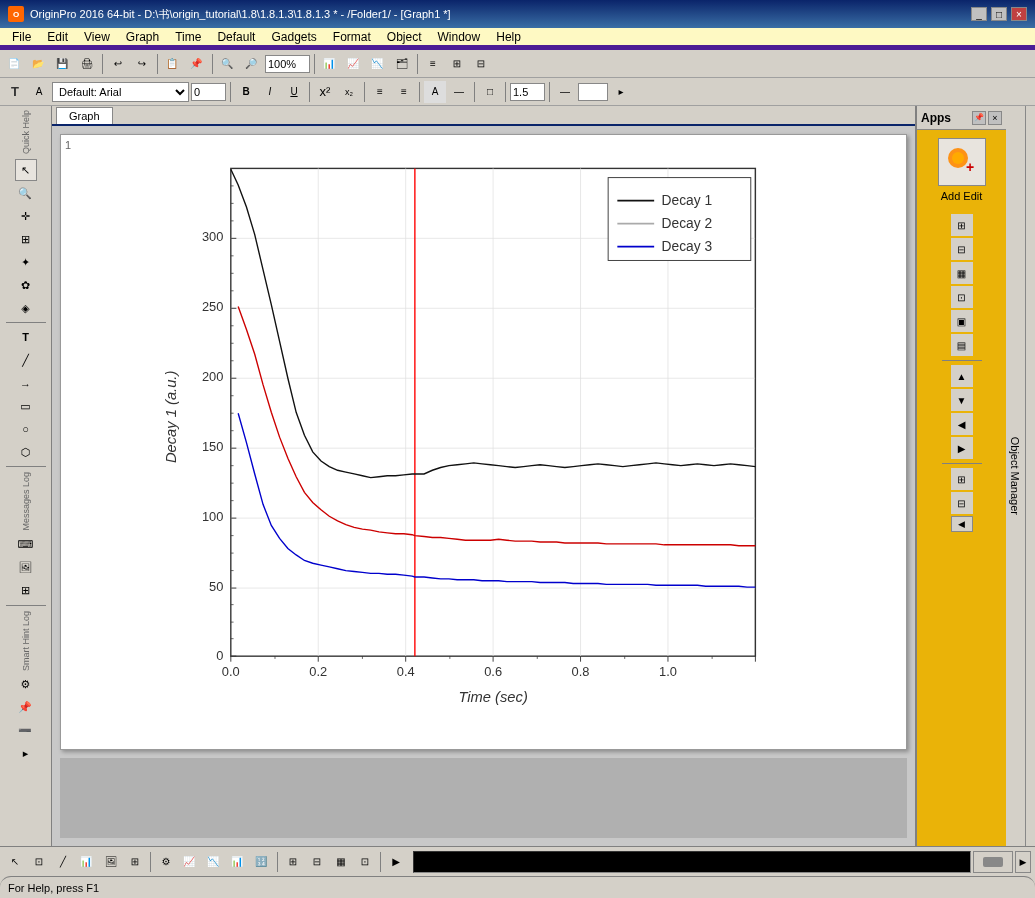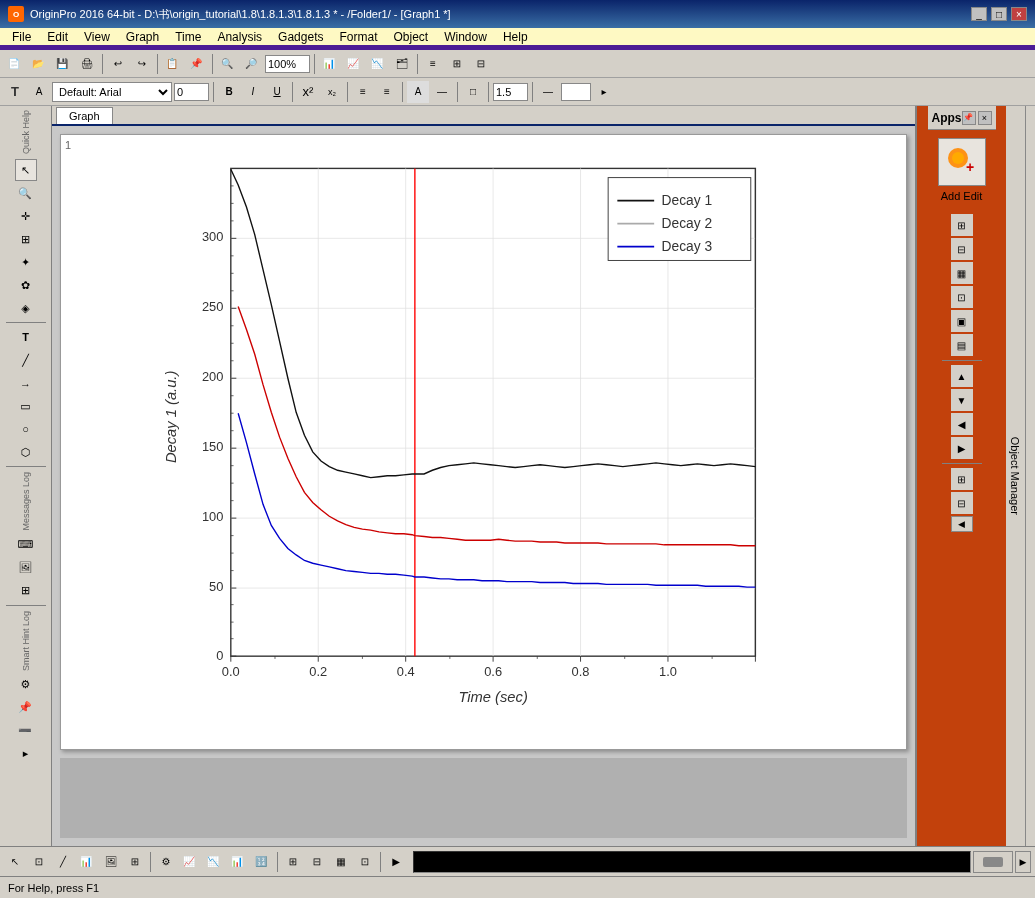--- a/index.html
+++ b/index.html
@@ -171,21 +171,21 @@
     <span style="background:#c04040;color:white;">×</span>
   </div>
 </div>
 
 <div id="menubar">
   <div class="menu-item">File</div>
   <div class="menu-item">Edit</div>
   <div class="menu-item">View</div>
   <div class="menu-item">Graph</div>
   <div class="menu-item">Time</div>
-  <div class="menu-item">Analysis</div>
+  <div class="menu-item">Default</div>
   <div class="menu-item">Gadgets</div>
   <div class="menu-item">Format</div>
   <div class="menu-item">Object</div>
   <div class="menu-item">Window</div>
   <div class="menu-item">Help</div>
 </div>
 
 <div class="toolbar" id="main-toolbar">
   <div class="tb-btn">📄</div>
   <div class="tb-btn">📂</div>
@@ -208,21 +208,21 @@
   <div class="tb-btn">🗂</div>
   <div class="tb-separator"></div>
   <div class="tb-btn">≡</div>
   <div class="tb-btn">⊞</div>
   <div class="tb-btn">⊟</div>
 </div>
 
 <div id="format-toolbar" class="toolbar">
   <div class="tb-btn" style="font-size:13px;font-weight:bold;color:#333;">T</div>
   <div class="tb-btn" style="font-size:10px;">A</div>
-  <select class="tb-input" style="width:120px;height:20px;">
+  <select class="tb-input" style="width:137px;height:20px;">
     <option>Default: Arial</option>
   </select>
   <input class="tb-input" value="0" style="width: 35px;">
   <div class="tb-separator"></div>
   <div class="tb-btn" style="font-weight:bold;">B</div>
   <div class="tb-btn" style="font-style:italic;">I</div>
   <div class="tb-btn" style="text-decoration:underline;">U</div>
   <div class="tb-separator"></div>
   <div class="tb-btn" style="font-size:13px;">x²</div>
   <div class="tb-btn" style="font-size:9px;">x₂</div>
@@ -588,21 +588,21 @@
         <text x="548" y="110" font-size="15" fill="#333">Decay 3</text>
 
       </svg>
     </div>
 
     <div style="height:80px; background:#b0b0b0; margin:0 8px 8px 8px;"></div>
   </div>
 
   <div id="right-panel" style="display:flex; flex-direction:row;">
 
-    <div style="width:90px; background:#c2410c; border-left:1px solid #808080; display:flex; flex-direction:column;align-items:center;">
+    <div style="width:90px; background:#eab308; border-left:1px solid #808080; display:flex; flex-direction:column;">
 
       <div style="height:24px; background:#d4d0c8; display:flex; align-items:center; justify-content:space-between; padding:0 4px; border-bottom:1px solid #888;">
         <span style="font-size:12px; font-weight:bold;">Apps</span>
         <div style="display:flex; gap:2px; align-items:center;">
           <div style="width:14px; height:14px; background:#c0c0c0; border:1px solid #888; display:flex; align-items:center; justify-content:center; font-size:8px;">📌</div>
           <div style="width:14px; height:14px; background:#c0c0c0; border:1px solid #888; display:flex; align-items:center; justify-content:center; font-size:9px; cursor:pointer;">×</div>
         </div>
       </div>
 
       <div style="padding:8px; display:flex; flex-direction:column; align-items:center; gap:4px;">
@@ -668,15 +668,15 @@
   <div style="flex:1; height:22px; background:#000; border:1px inset #888; margin-left:4px; display:flex; align-items:center; padding: 0 4px;">
     <span style="color:#fff; font-size:11px; font-family:monospace;"></span>
   </div>
 
   <div style="width:40px; height:22px; background:#d4d0c8; border:1px solid #888; display:flex; align-items:center; justify-content:center;">
     <div style="width:20px; height:10px; background:#888; border-radius:2px;"></div>
   </div>
   <div style="width:16px; height:22px; background:#d4d0c8; border:1px solid #888; display:flex; align-items:center; justify-content:center; font-size:9px; cursor:pointer;">▶</div>
 </div>
 
-<div id="statusbar" style="height:22px; background:#d4d0c8; border-top:1px solid #808080; display:flex; align-items:center; padding:0 8px; font-size:11px; justify-content:space-between;">
+<div id="statusbar" style="height:22px; background:#d4d0c8; border-top:1px solid #808080; display:flex; align-items:center; padding:0 8px; font-size:11px; justify-content:space-between;border-radius:11px;">
   <span>For Help, press F1</span>
 </div>
 
 </body></html>

